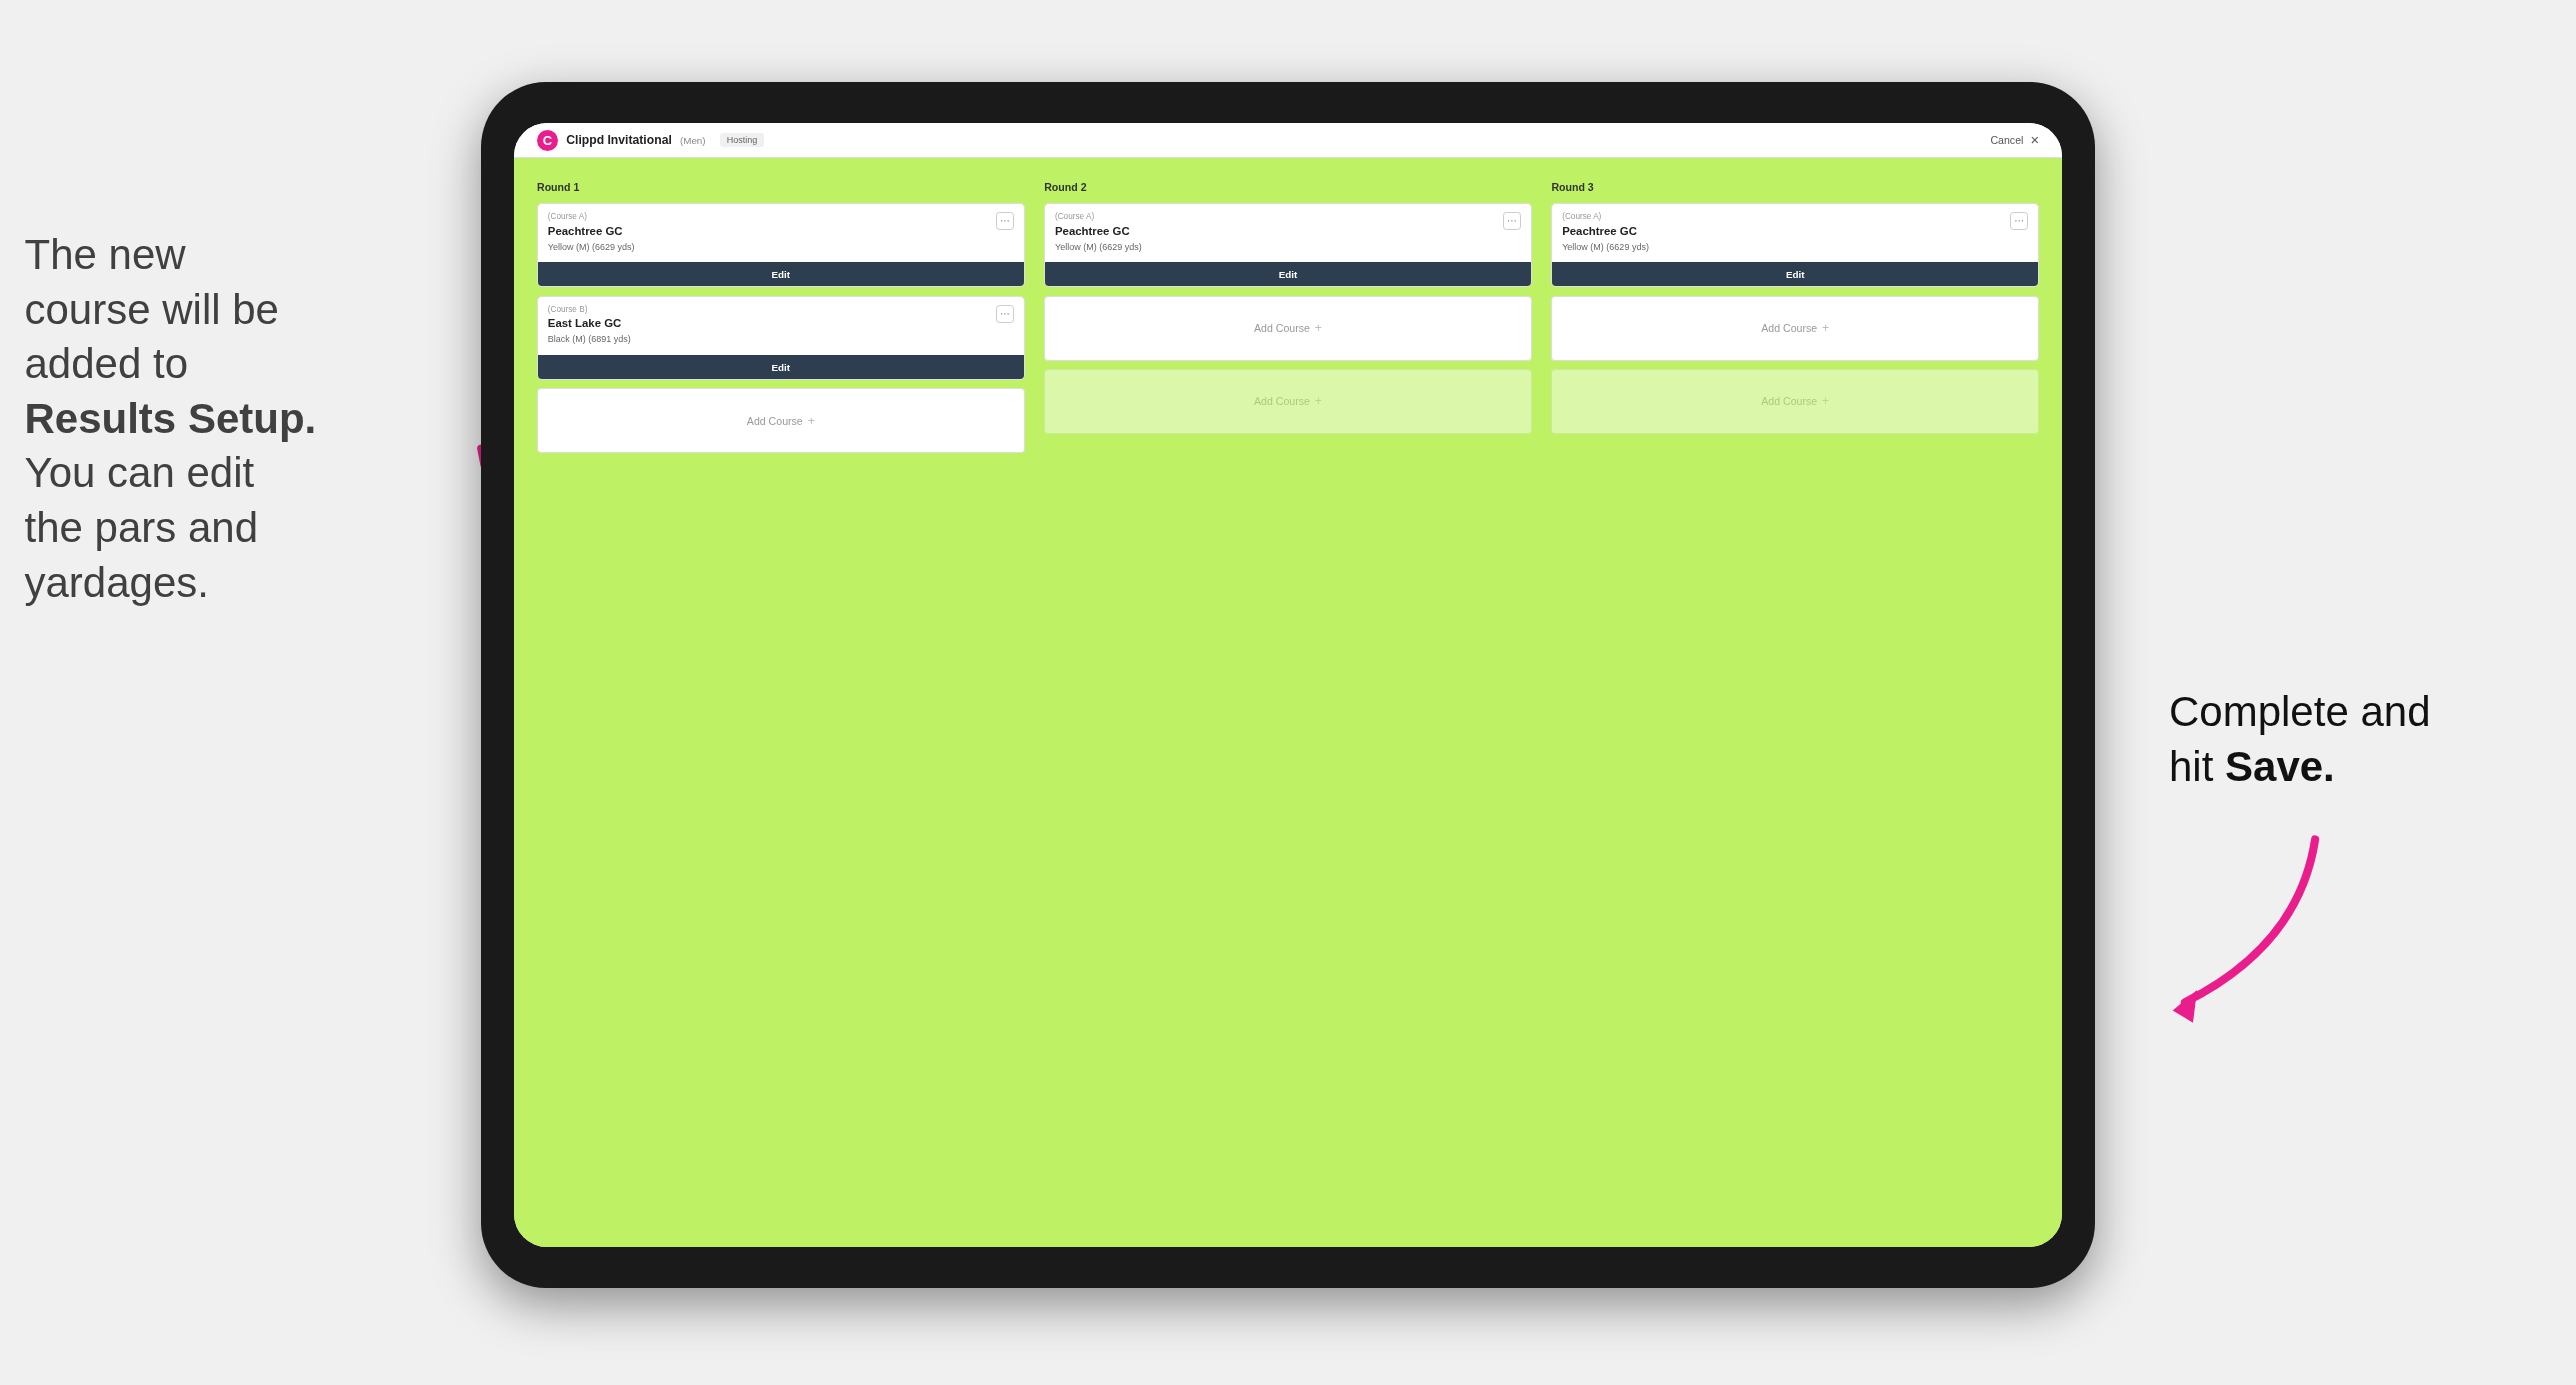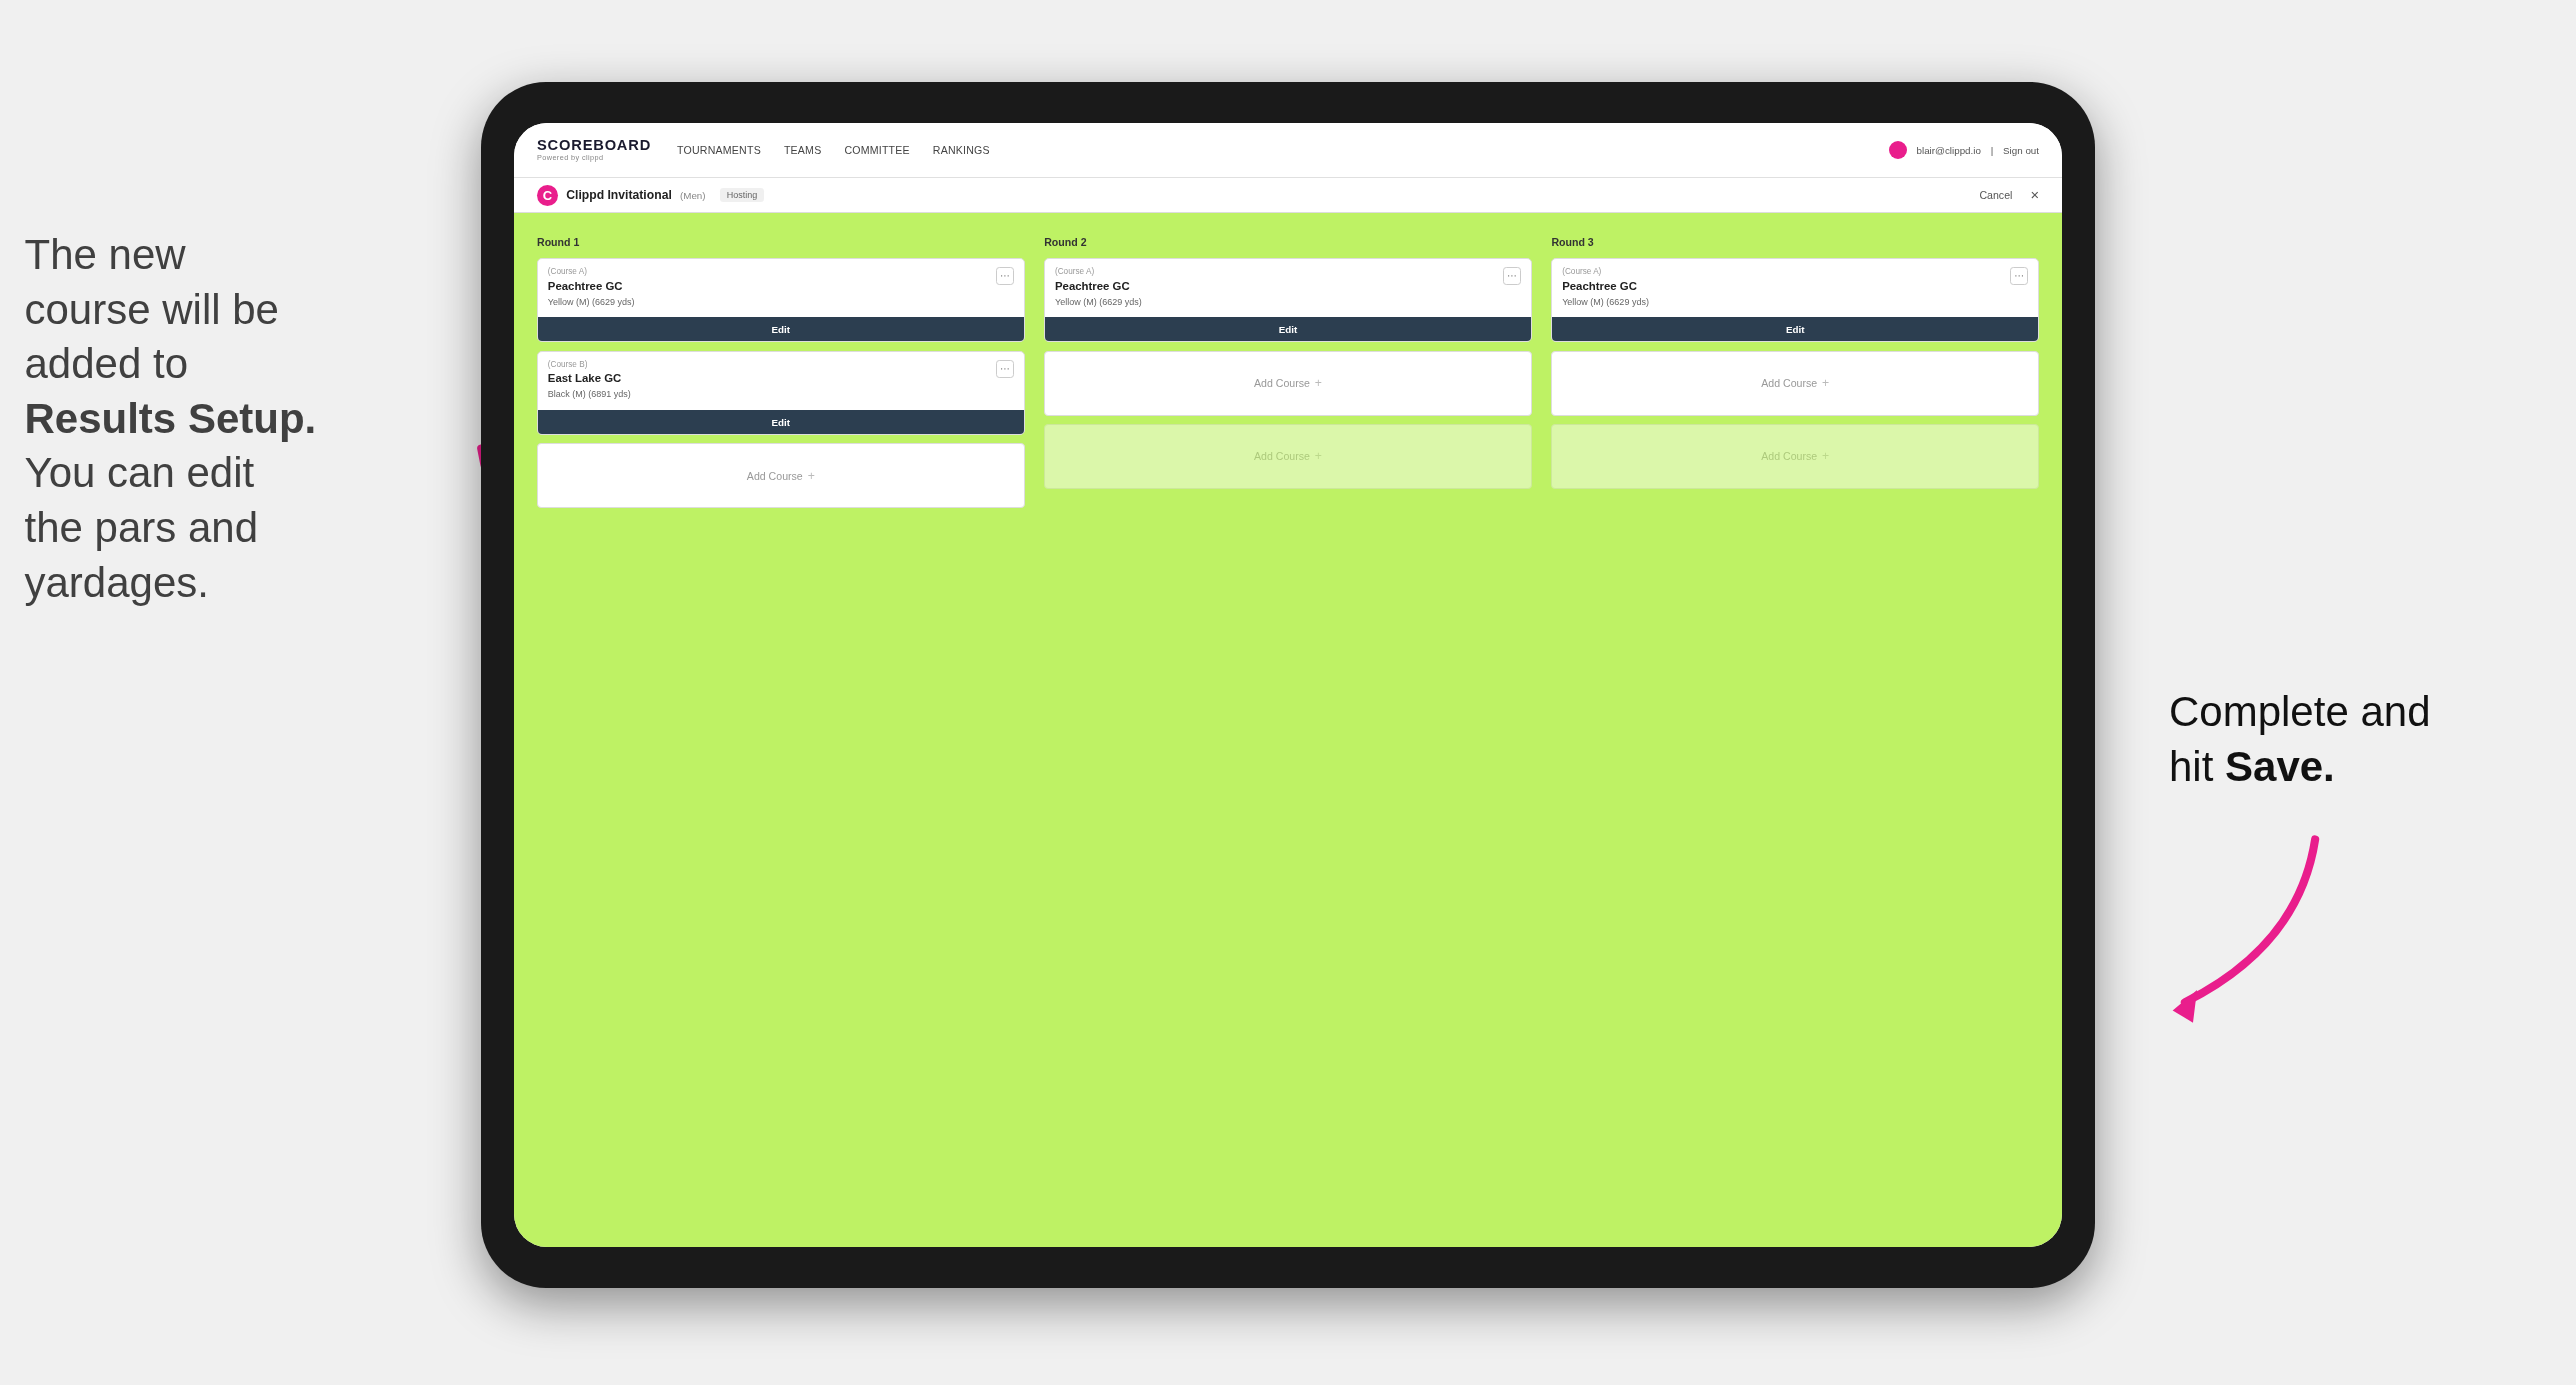--- a/index.html
+++ b/index.html
@@ -181,21 +181,21 @@
       background: #f0f0f0;
       padding: 1.6px 6.5px;
       border-radius: 3.3px;
       margin-left: 6.5px;
     }
     .cancel-btn {
       font-size: 10.6px;
       color: #555;
       display: flex;
       align-items: center;
-      gap: 18px;
+      gap: 7px;
       cursor: pointer;
     }
     .cancel-x {
       font-weight: 300;
       font-size: 14.7px;
     }
 
     
     .tab-bar {
       background: #2c3e50;
@@ -361,38 +361,20 @@
 </svg>
 
 <div class="annotation-right">
   <span>Complete and</span><br>
   <span>hit </span><strong>Save.</strong>
 </div>
 
 <div class="tablet">
   <div class="tablet-screen">
 
-    <div class="top-nav">
-      <div class="scoreboard-logo">
-        <span class="scoreboard-title">SCOREBOARD</span>
-        <span class="scoreboard-sub">Powered by clippd</span>
-      </div>
-      <div class="top-nav-links">
-        <a class="top-nav-link">TOURNAMENTS</a>
-        <a class="top-nav-link">TEAMS</a>
-        <a class="top-nav-link">COMMITTEE</a>
-        <a class="top-nav-link">RANKINGS</a>
-      </div>
-      <div class="top-nav-right">
-        <div class="user-avatar"></div>
-        <span>blair@clippd.io</span>
-        <span>|</span>
-        <a class="sign-out-link">Sign out</a>
-      </div>
-    </div>
 
     <div class="tournament-bar">
       <div class="tournament-name-area">
         <div class="c-logo">C</div>
         <span class="tournament-title">Clippd Invitational</span>
         <span class="tournament-gender">(Men)</span>
         <span class="hosting-badge">Hosting</span>
       </div>
       <div class="cancel-btn">
         <span>Cancel</span>

